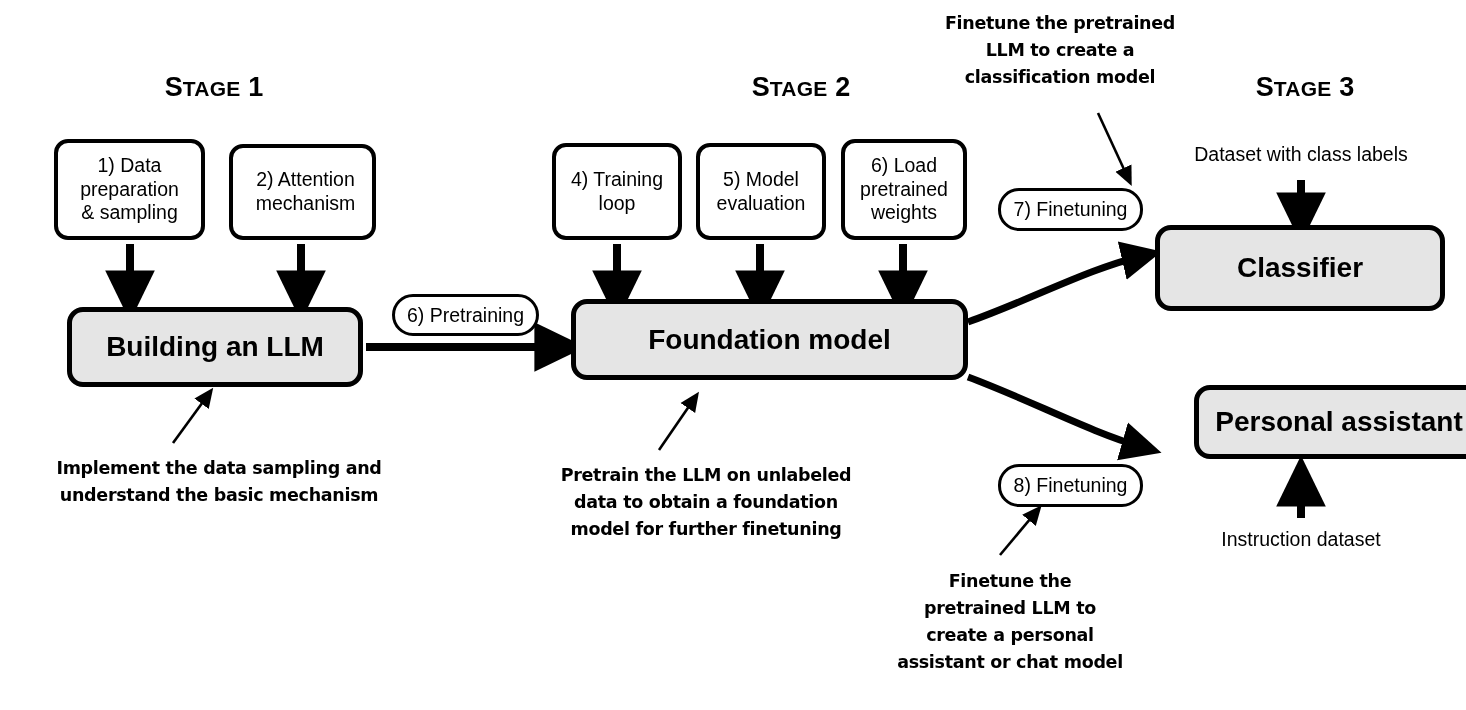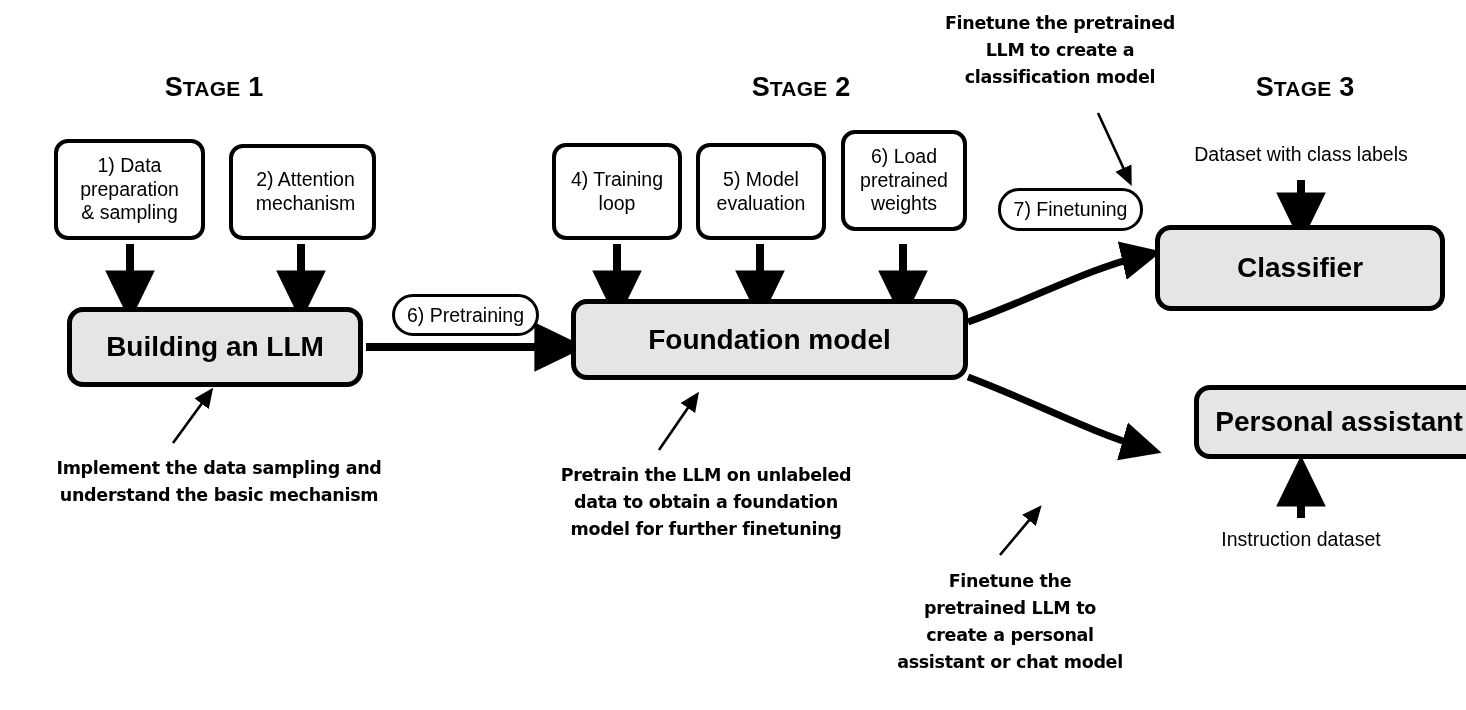--- a/index.html
+++ b/index.html
@@ -194,21 +194,21 @@
   <div class="stepbox" style="left:552px; top:143px; width:130px; height:97px;">
     <span style="white-space:pre-line;">4) Training
 loop</span>
   </div>
 
   <div class="stepbox" style="left:696px; top:143px; width:130px; height:97px;">
     <span style="white-space:pre-line;">5) Model
 evaluation</span>
   </div>
 
-  <div class="stepbox" style="left:841px; top:130px; width:126px; height:101px;">
+  <div class="stepbox" style="left:841px; top:139px; width:126px; height:101px;">
     <span style="white-space:pre-line;">6) Load
 pretrained
 weights</span>
   </div>
 
   <div class="bluebox" style="left:571px; top:299px; width:397px; height:81px;">
     <span>Foundation model</span>
   </div>
 
   <div class="caption" style="left:706px; top:462px; width:400px;">Pretrain the LLM on unlabeled
@@ -226,20 +226,23 @@
   <div class="plain-label" style="left:1301px; top:143px;">Dataset with class labels</div>
 
   <div class="bluebox" style="left:1155px; top:225px; width:290px; height:86px;">
     <span>Classifier</span>
   </div>
 
   <div class="bluebox" style="left:1194px; top:385px; width:290px; height:74px;">
     <span>Personal assistant</span>
   </div>
 
+  <div class="pill" style="left:998px; top:464px; width:145px; height:43px;">
+    <span>8) Finetuning</span>
+  </div>
 
   <div class="plain-label" style="left:1301px; top:528px;">Instruction dataset</div>
 
   <div class="caption" style="left:1010px; top:568px; width:300px;">Finetune the
 pretrained LLM to
 create a personal
 assistant or chat model</div>
 
 </div>
 

